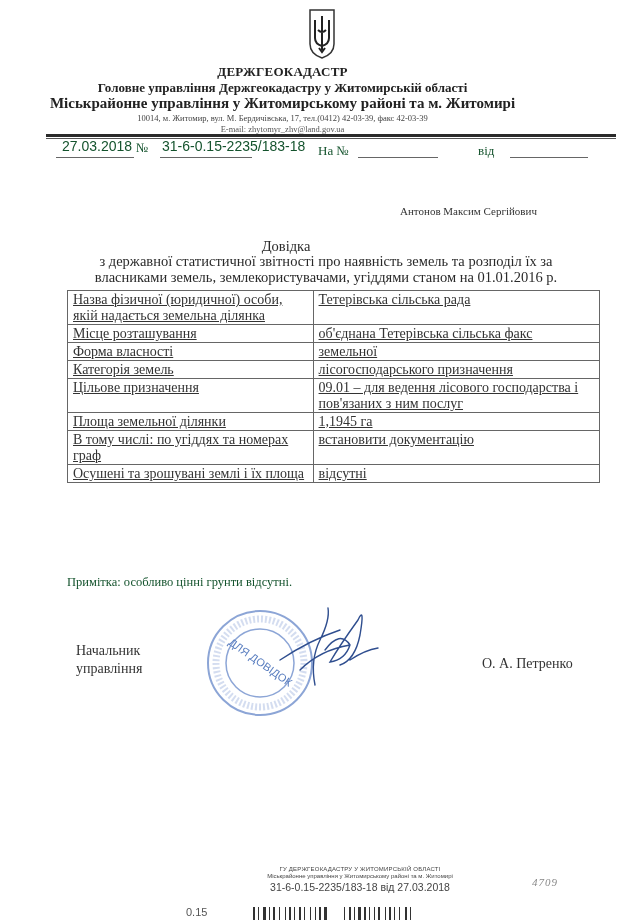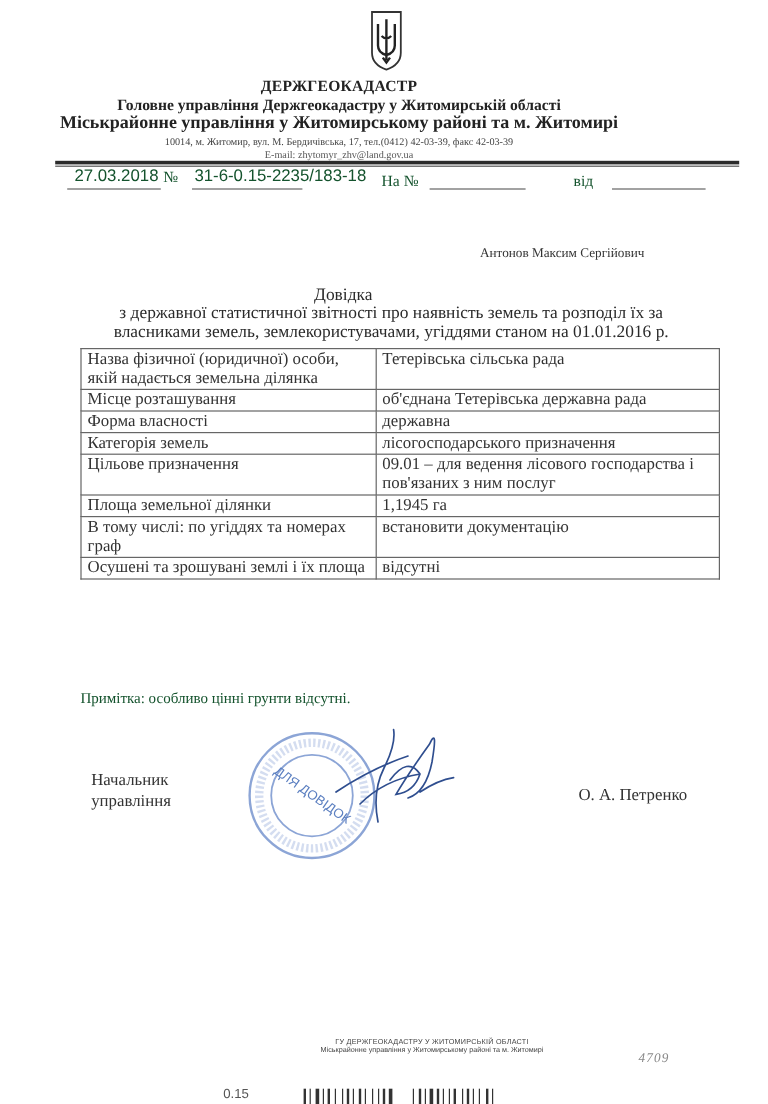--- a/index.html
+++ b/index.html
@@ -31,21 +31,21 @@
   #ref-on-no { left: 318px; top: 143px; font-size: 13px; }
   #ul-onno { left: 358px; top: 157px; width: 80px; }
   #ref-from { left: 478px; top: 143px; font-size: 13px; }
   #ul-from { left: 510px; top: 157px; width: 78px; }
 
   #addressee { left: 400px; top: 205px; font-size: 11px; color: #333; font-family: Liberation Serif, serif; }
 
   #doc-title { left: 0; width: 572px; top: 238px; text-align: center; font-size: 14.5px; }
   #doc-subtitle { left: 66px; width: 520px; top: 253px; text-align: center; font-size: 14.5px; line-height: 16px; }
 
-  table#info { position: absolute; left: 67px; top: 290px; width: 533px; border-collapse: collapse; font-size: 14px; color: #333; }
+  table#info { position: absolute; left: 67px; top: 290px; width: 533px; border-collapse: collapse; font-size: 14px; color: #333; text-decoration: underline; }
   #info td { border: 1px solid #666; padding: 1px 5px 0 5px; vertical-align: top; line-height: 16px; }
   #info td.k { width: 248px; }
   #info td.v { width: 289px; }
 
   #note { left: 67px; top: 575px; font-size: 12.5px; color: #14532d; }
 
   #sig-title { left: 76px; top: 642px; font-size: 14px; line-height: 18px; color: #333; }
   #sig-name { left: 482px; top: 656px; font-size: 14px; color: #333; }
 
   #stamp { left: 205px; top: 608px; width: 110px; height: 110px; }
@@ -92,25 +92,25 @@
 <div id="doc-subtitle" class="abs">з державної статистичної звітності про наявність земель та розподіл їх за власниками земель, землекористувачами, угіддями станом на 01.01.2016 р.</div>
 
 <table id="info">
   <tbody id="info-body">
       <tr>
         <td class="k">Назва фізичної (юридичної) особи, якій надається земельна ділянка</td>
         <td class="v">Тетерівська сільська рада</td>
       </tr>
       <tr>
         <td class="k">Місце розташування</td>
-        <td class="v">об'єднана Тетерівська державна рада</td>
+        <td class="v">об'єднана Тетерівська сільська факс</td>
       </tr>
       <tr>
         <td class="k">Форма власності</td>
-        <td class="v">державна</td>
+        <td class="v">земельної</td>
       </tr>
       <tr>
         <td class="k">Категорія земель</td>
         <td class="v">лісогосподарського призначення</td>
       </tr>
       <tr>
         <td class="k">Цільове призначення</td>
         <td class="v">09.01 – для ведення лісового господарства і пов'язаних з ним послуг</td>
       </tr>
       <tr>
@@ -144,20 +144,21 @@
 
 <svg id="signature" class="abs" viewBox="0 0 110 90">
   <path d="M10 60 Q40 40 70 30 M30 70 Q50 50 80 45 M45 85 Q40 60 50 40 Q60 20 58 8 M55 50 Q70 30 80 45 Q75 60 60 62 Q70 45 88 20 Q95 5 90 35 Q85 60 70 65 M80 60 Q95 50 108 48" fill="none" stroke="#2f4e8f" stroke-width="1.4" stroke-linecap="round"></path>
 </svg>
 
 <div id="sig-name" class="abs">О. А. Петренко</div>
 
 <div id="barcode-block" class="abs">
   <div id="bc-line1">ГУ ДЕРЖГЕОКАДАСТРУ У ЖИТОМИРСЬКІЙ ОБЛАСТІ</div>
   <div id="bc-line2">Міськрайонне управління у Житомирському районі та м. Житомирі</div>
+  <div id="bc-reg">31-6-0.15-2235/183-18 від 27.03.2018</div>
 </div>
 <svg id="barcode" class="abs">
     <rect x="8" y="0" width="2" height="13" fill="#333"></rect>
     <rect x="13" y="0" width="1" height="13" fill="#333"></rect>
     <rect x="18" y="0" width="3" height="13" fill="#333"></rect>
     <rect x="24" y="0" width="1" height="13" fill="#333"></rect>
     <rect x="28" y="0" width="2" height="13" fill="#333"></rect>
     <rect x="34" y="0" width="1" height="13" fill="#333"></rect>
     <rect x="40" y="0" width="1" height="13" fill="#333"></rect>
     <rect x="44" y="0" width="2" height="13" fill="#333"></rect>

